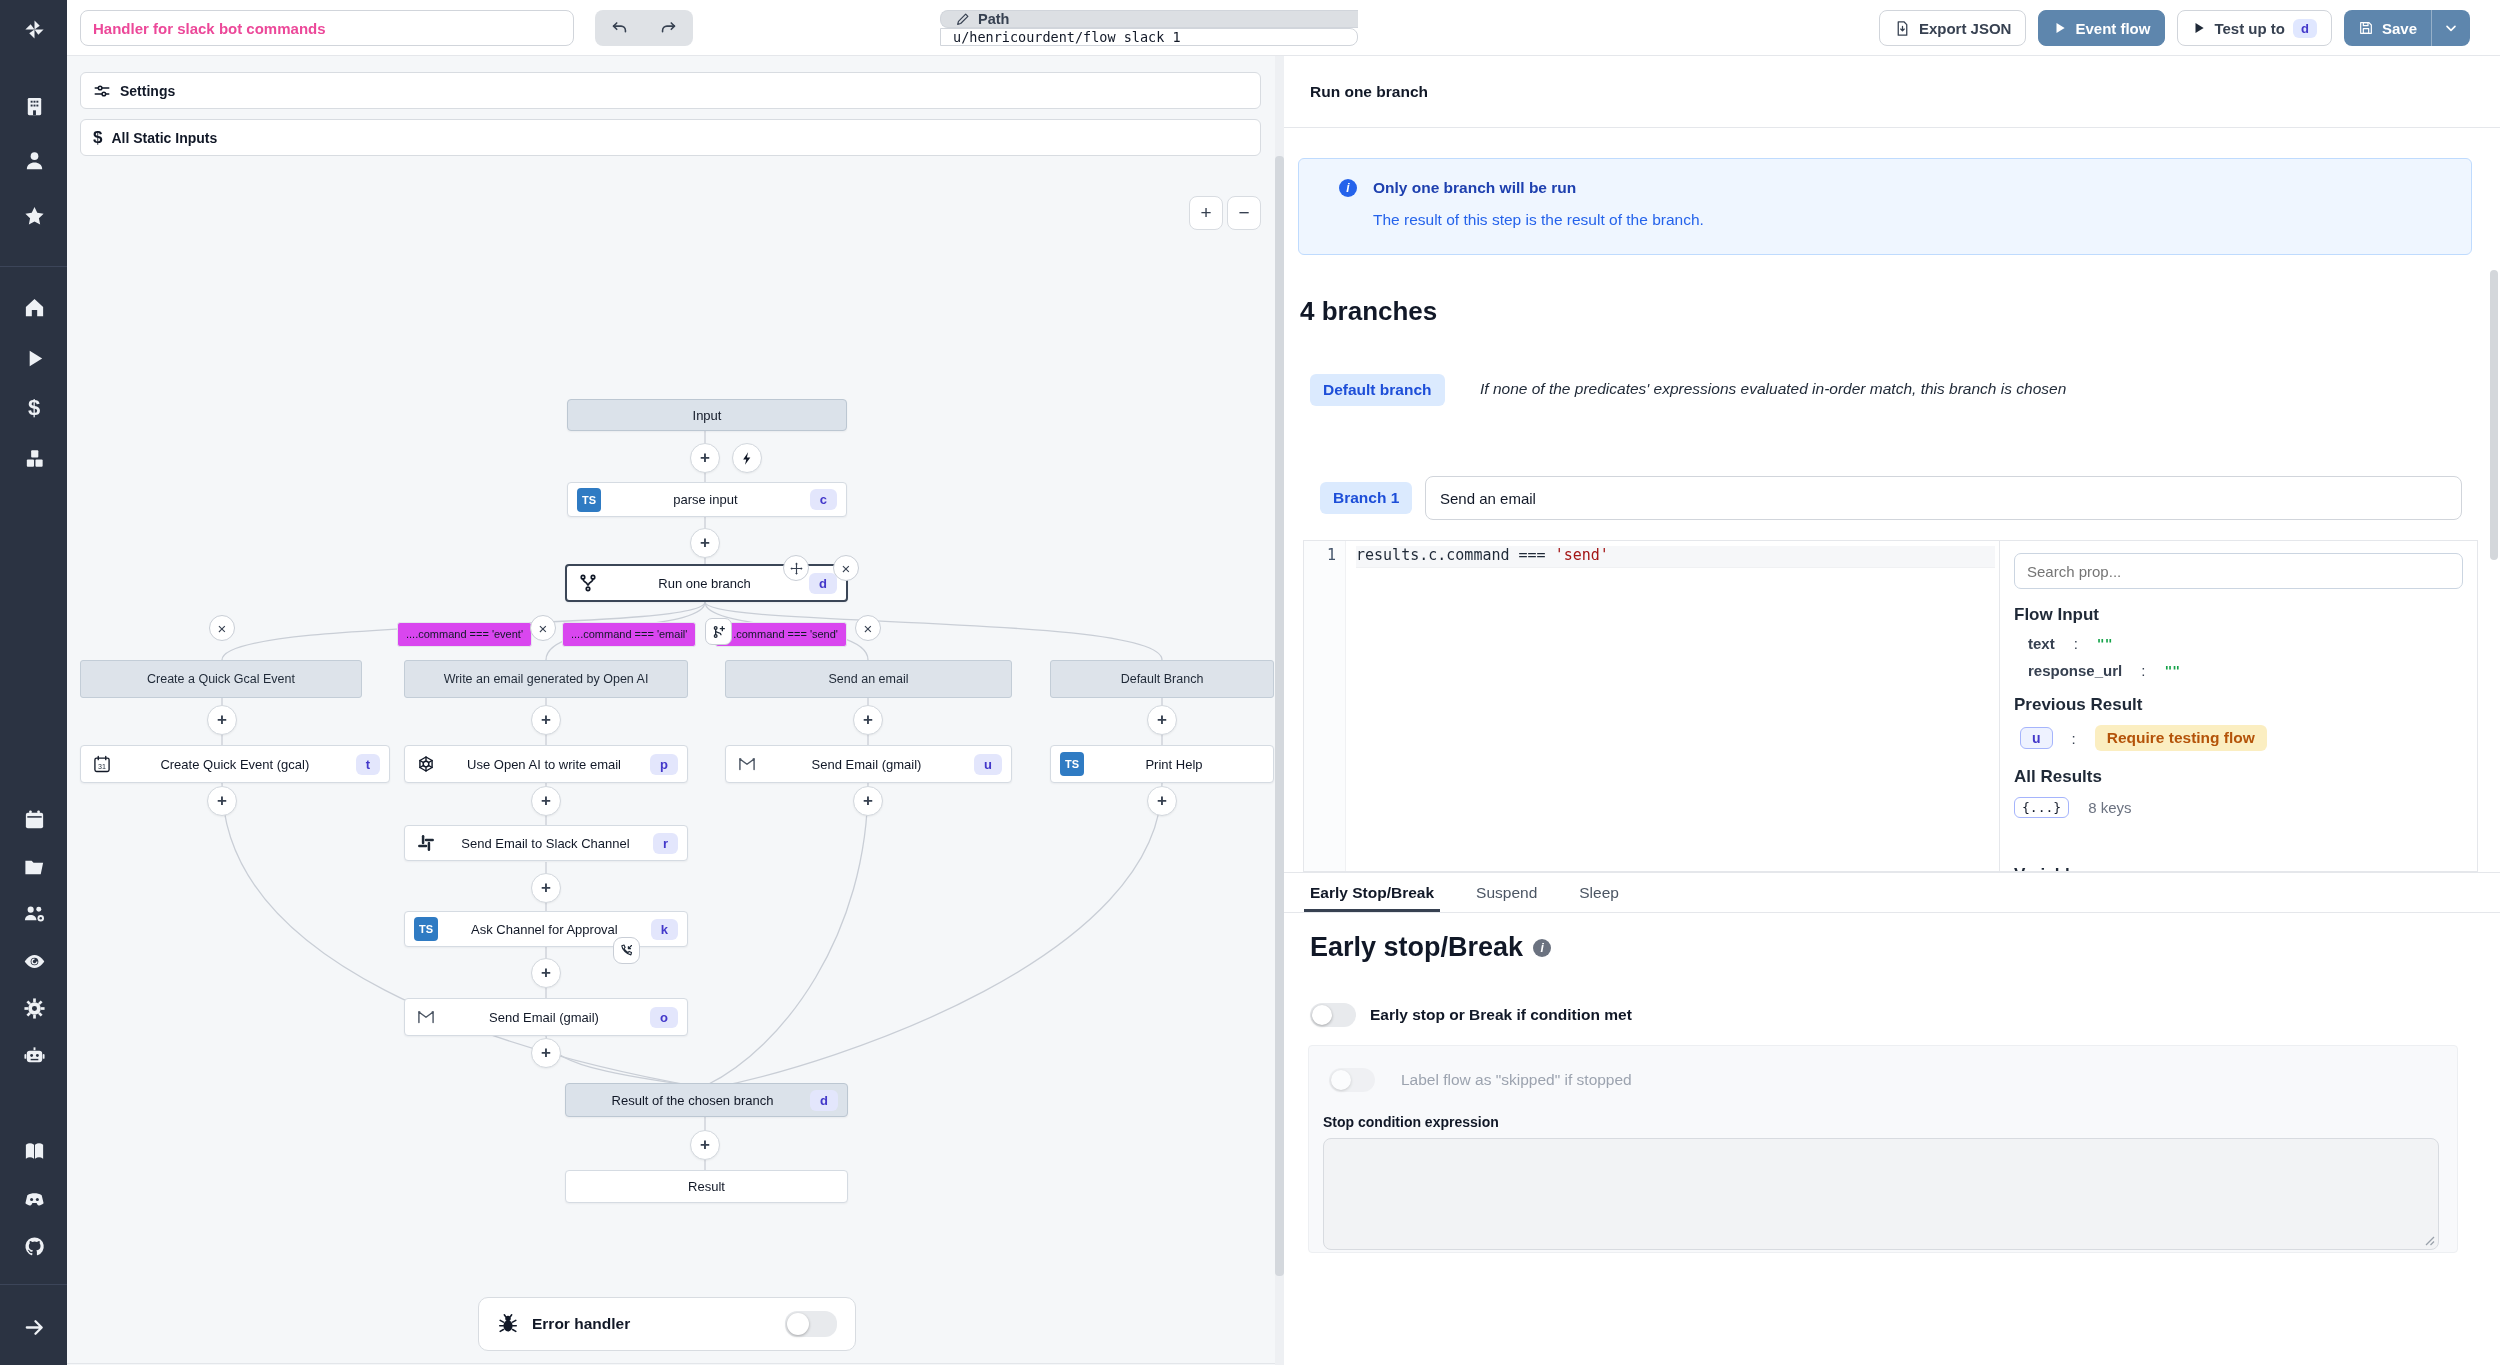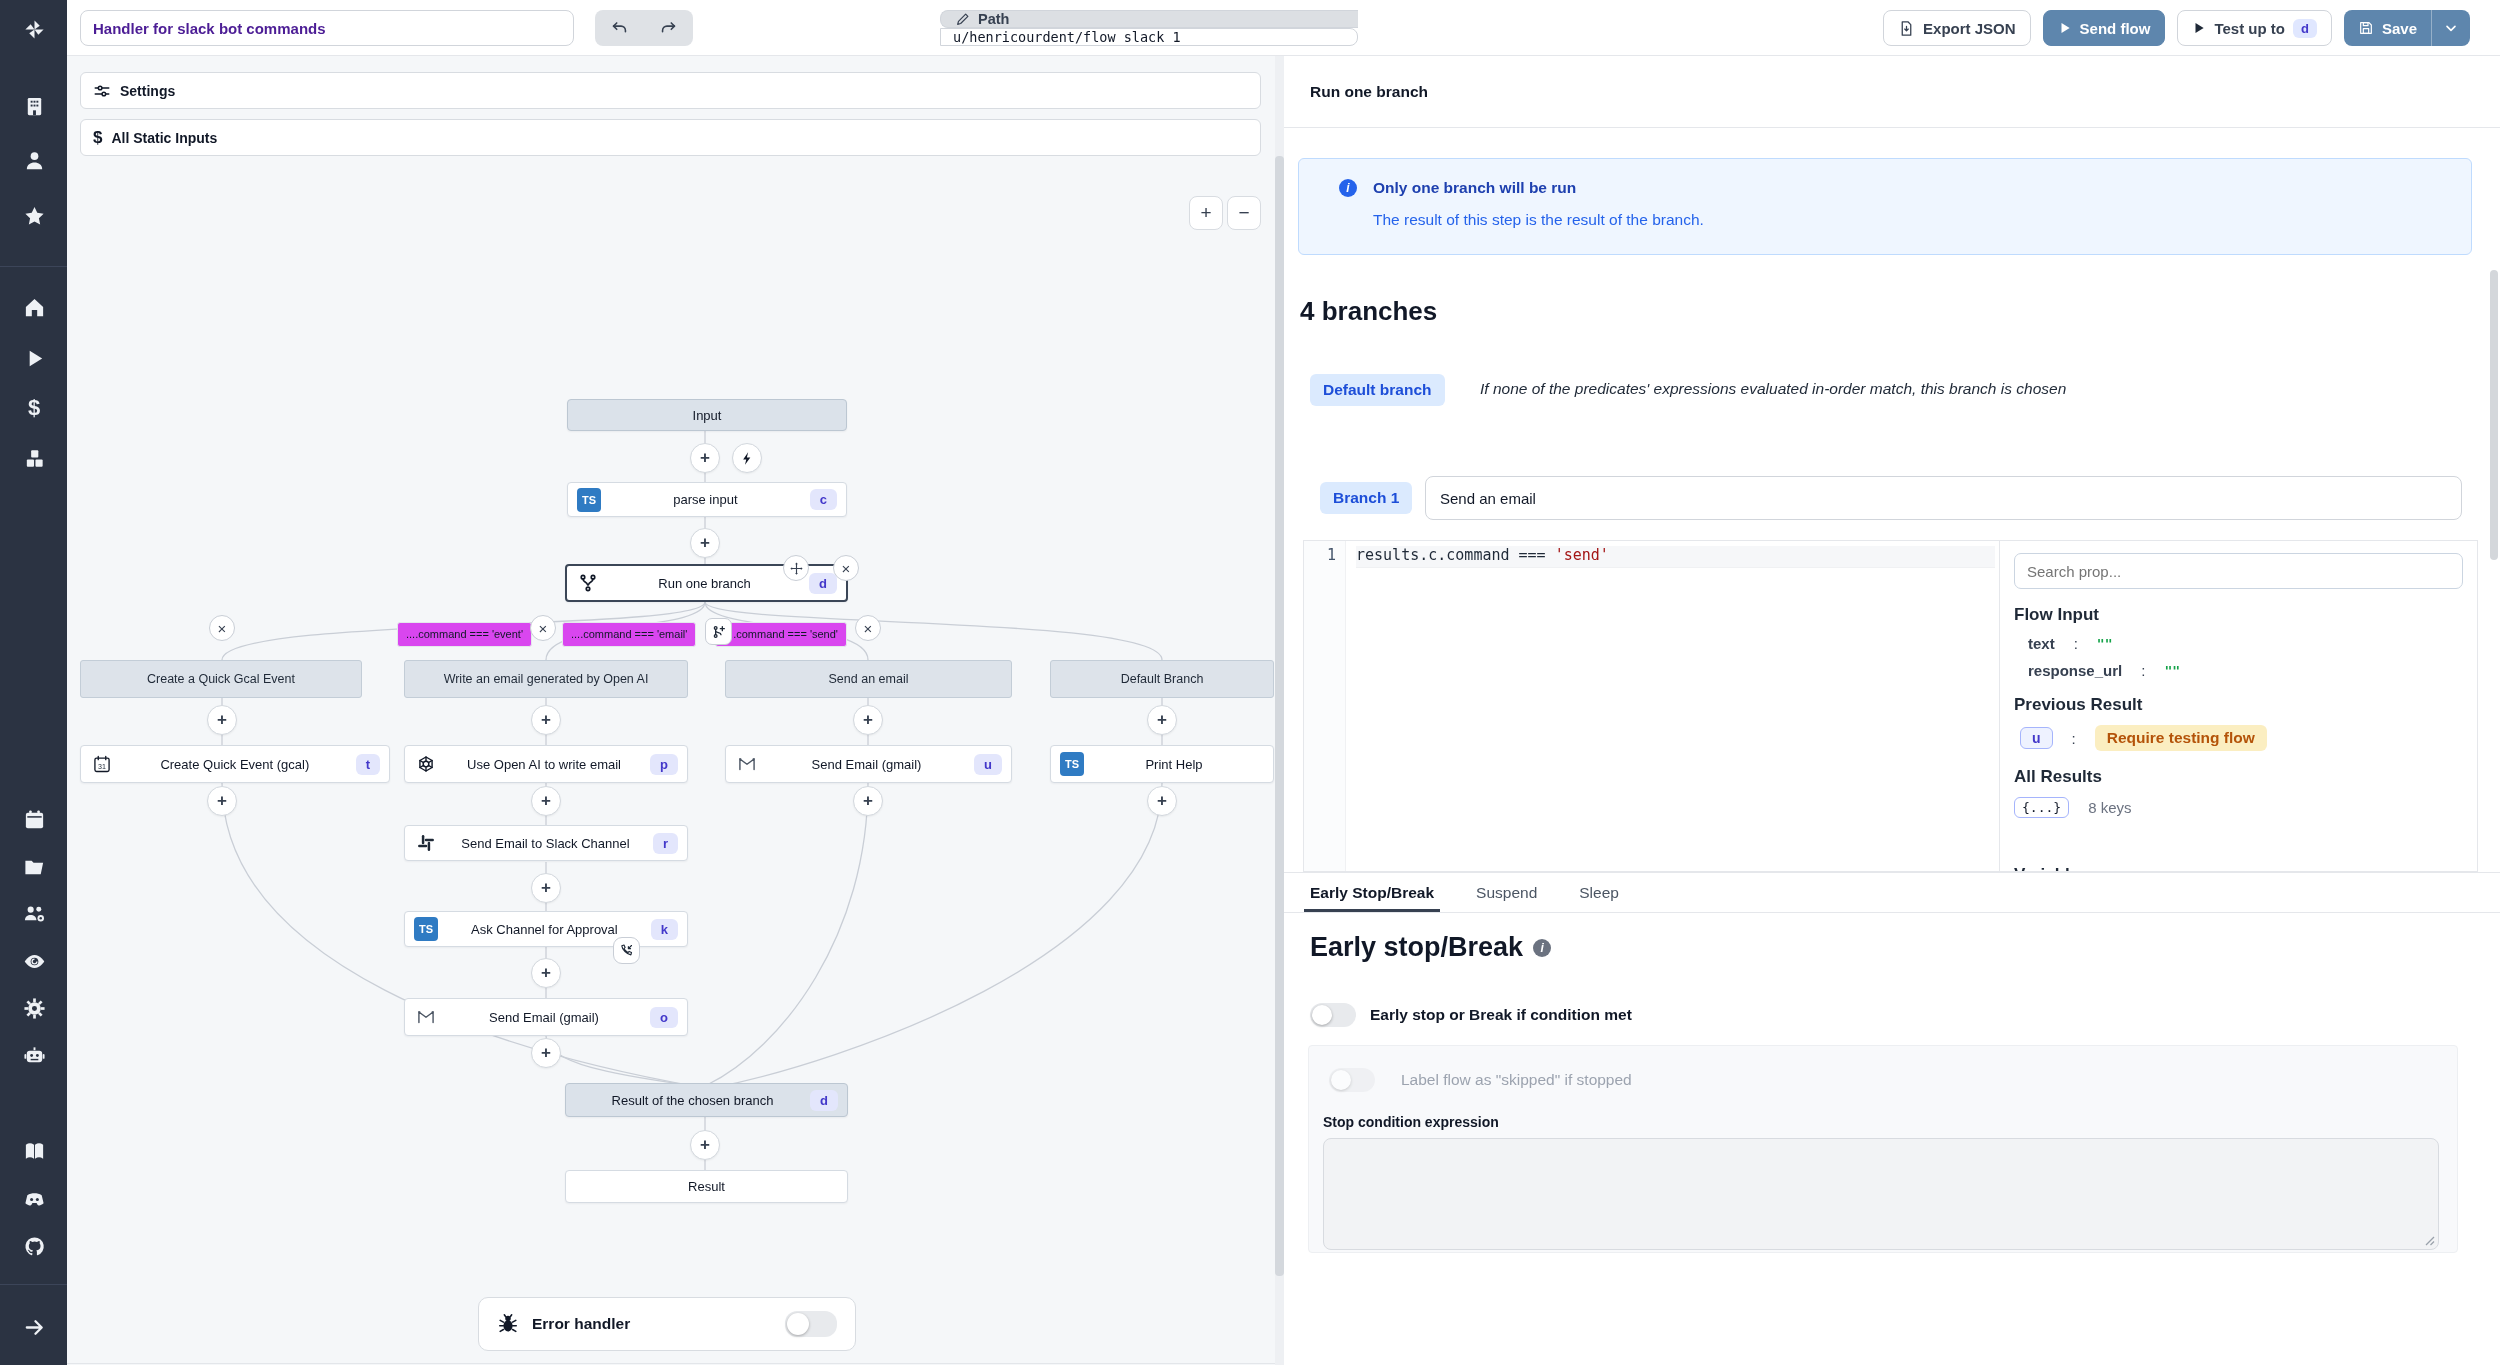--- a/index.html
+++ b/index.html
@@ -9,21 +9,21 @@
 
   
   .sidebar { position:absolute; left:0; top:0; width:67px; height:1365px; background:#2b3342; z-index:20; }
   .sb-ic { position:absolute; left:21px; width:26px; height:26px; display:flex; align-items:center; justify-content:center; color:#eef1f5; }
   .sb-ic svg { width:23px; height:23px; }
   .sb-div { position:absolute; left:0; width:67px; height:1px; background:#3c4559; }
   .sb-dollar { font-size:22px; font-weight:700; color:#eef1f5; }
 
   
   .topbar { position:absolute; left:67px; top:0; width:2433px; height:56px; background:#fff; border-bottom:1px solid #e5e7eb; z-index:15; }
-  .title-input { position:absolute; left:13px; top:10px; width:494px; height:36px; border:1px solid #d1d5db; border-radius:8px; padding:0 12px; font-size:15px; font-weight:600; color:#4c1d95; font-family:inherit; background:#fff; }
+  .title-input { position:absolute; left:13px; top:10px; width:494px; height:36px; border:1px solid #d1d5db; border-radius:8px; padding:0 12px; font-size:15px; font-weight:600; color:#ec4899; font-family:inherit; background:#fff; }
   .undo-group { position:absolute; left:528px; top:10px; width:98px; height:36px; background:#dfe2e6; border-radius:8px; display:flex; }
   .undo-btn { flex:1; display:flex; align-items:center; justify-content:center; color:#374151; cursor:pointer; }
   .path-group { position:absolute; left:873px; top:10px; height:36px; display:flex;flex-direction:column; }
   .path-seg { display:flex; align-items:center; gap:7px; background:#dcdfe3; border:1px solid #d1d5db; border-right:none; border-radius:8px 0 0 8px; padding:0 14px; font-size:14.5px; font-weight:600; color:#374151; }
   .path-input { width:418px; height:36px; border:1px solid #d1d5db; border-radius:0 8px 8px 0; padding:0 12px; font-family:"DejaVu Sans Mono", monospace; font-size:13.5px; color:#111827; }
   .tb-right { position:absolute; right:30px; top:10px; height:36px; display:flex; gap:12px; }
   .btn { height:36px; display:flex; align-items:center; gap:8px; padding:0 14px; border-radius:8px; font-size:15px; font-weight:600; cursor:pointer; white-space:nowrap; }
   .btn.white { background:#fff; border:1px solid #d1d5db; color:#374151; }
   .btn.blue { background:#5e86ad; color:#fff; border:1px solid #5e86ad; }
   .mini-badge { background:#e0e7ff; color:#4338ca; font-weight:700; font-size:13px; border-radius:6px; padding:2px 8px; }
@@ -277,21 +277,21 @@
       <svg viewBox="0 0 24 24" width="17" height="17" class="stroke-ic">
           <path d="M6 2.5h8l4 4v15H6z"></path>
           <path d="M12 9v6M9.5 12.8L12 15.3l2.5-2.5"></path>
         </svg>
       <span>Export JSON</span>
     </div>
     <div class="btn blue">
       <svg viewBox="0 0 24 24" width="14" height="14">
           <path d="M6 3.5l14 8.5-14 8.5z" fill="#fff"></path>
         </svg>
-      <span>Send flow</span>
+      <span>Event flow</span>
     </div>
     <div class="btn white">
       <svg viewBox="0 0 24 24" width="14" height="14">
           <path d="M6 3.5l14 8.5-14 8.5z" fill="#1f2937"></path>
         </svg>
       <span>Test up to</span>
       <span class="mini-badge">d</span>
     </div>
     <div class="save-split">
       <div class="save-main">

